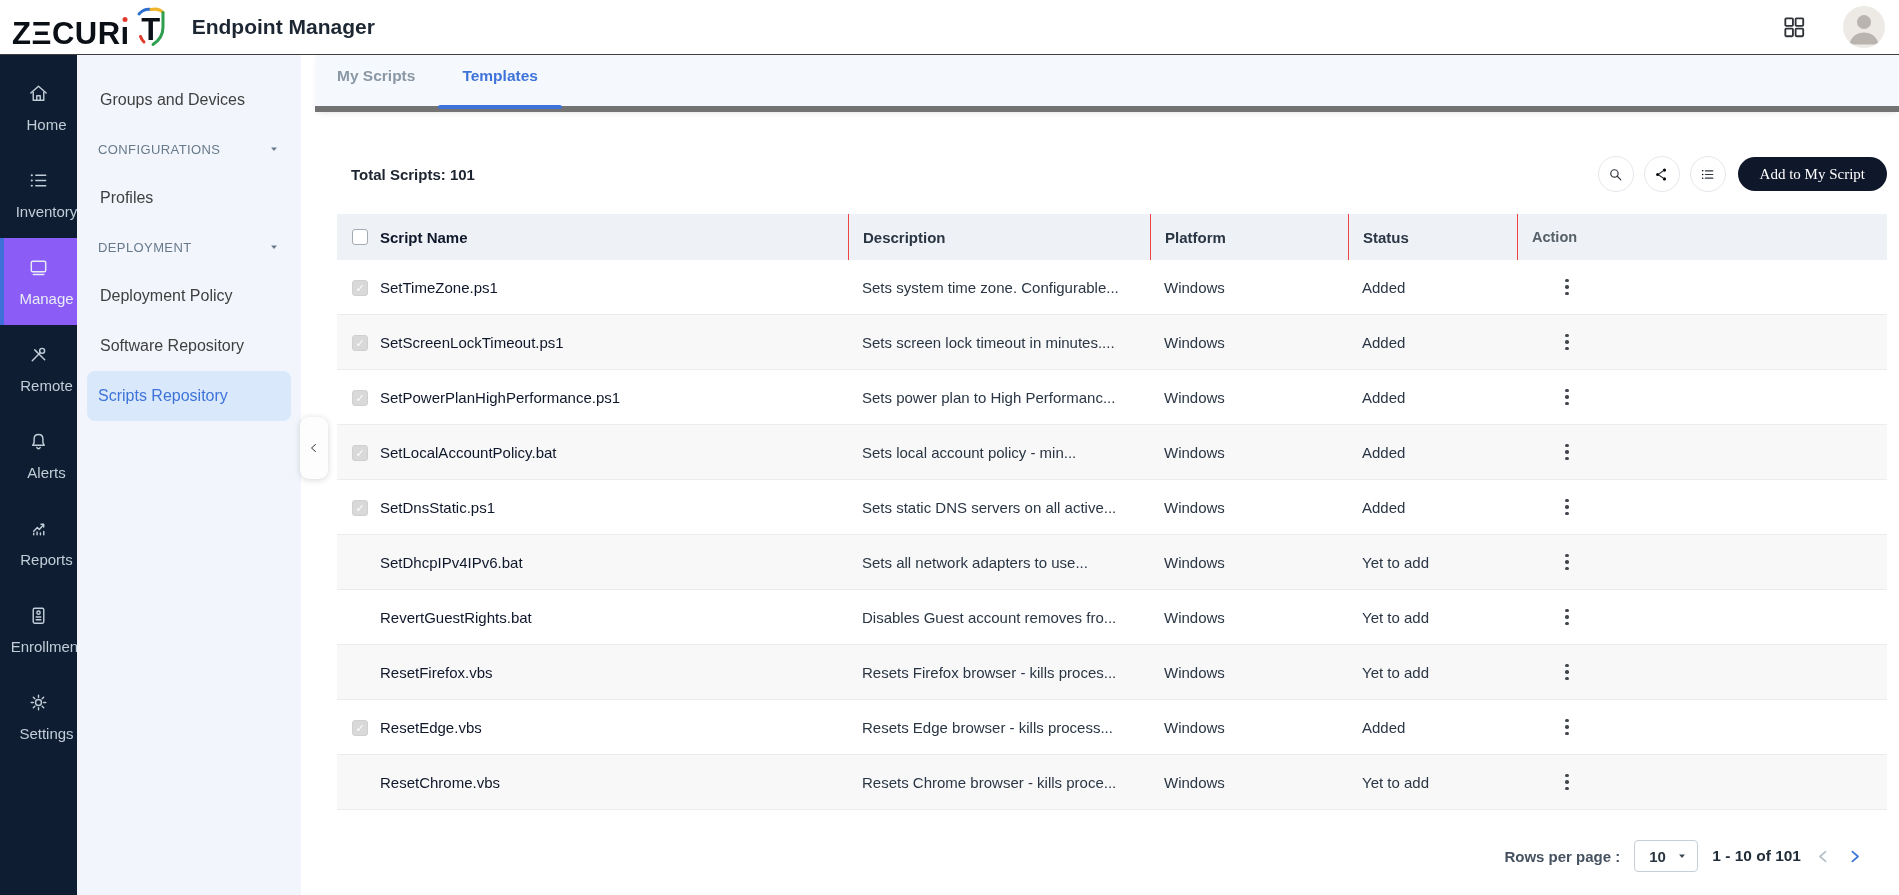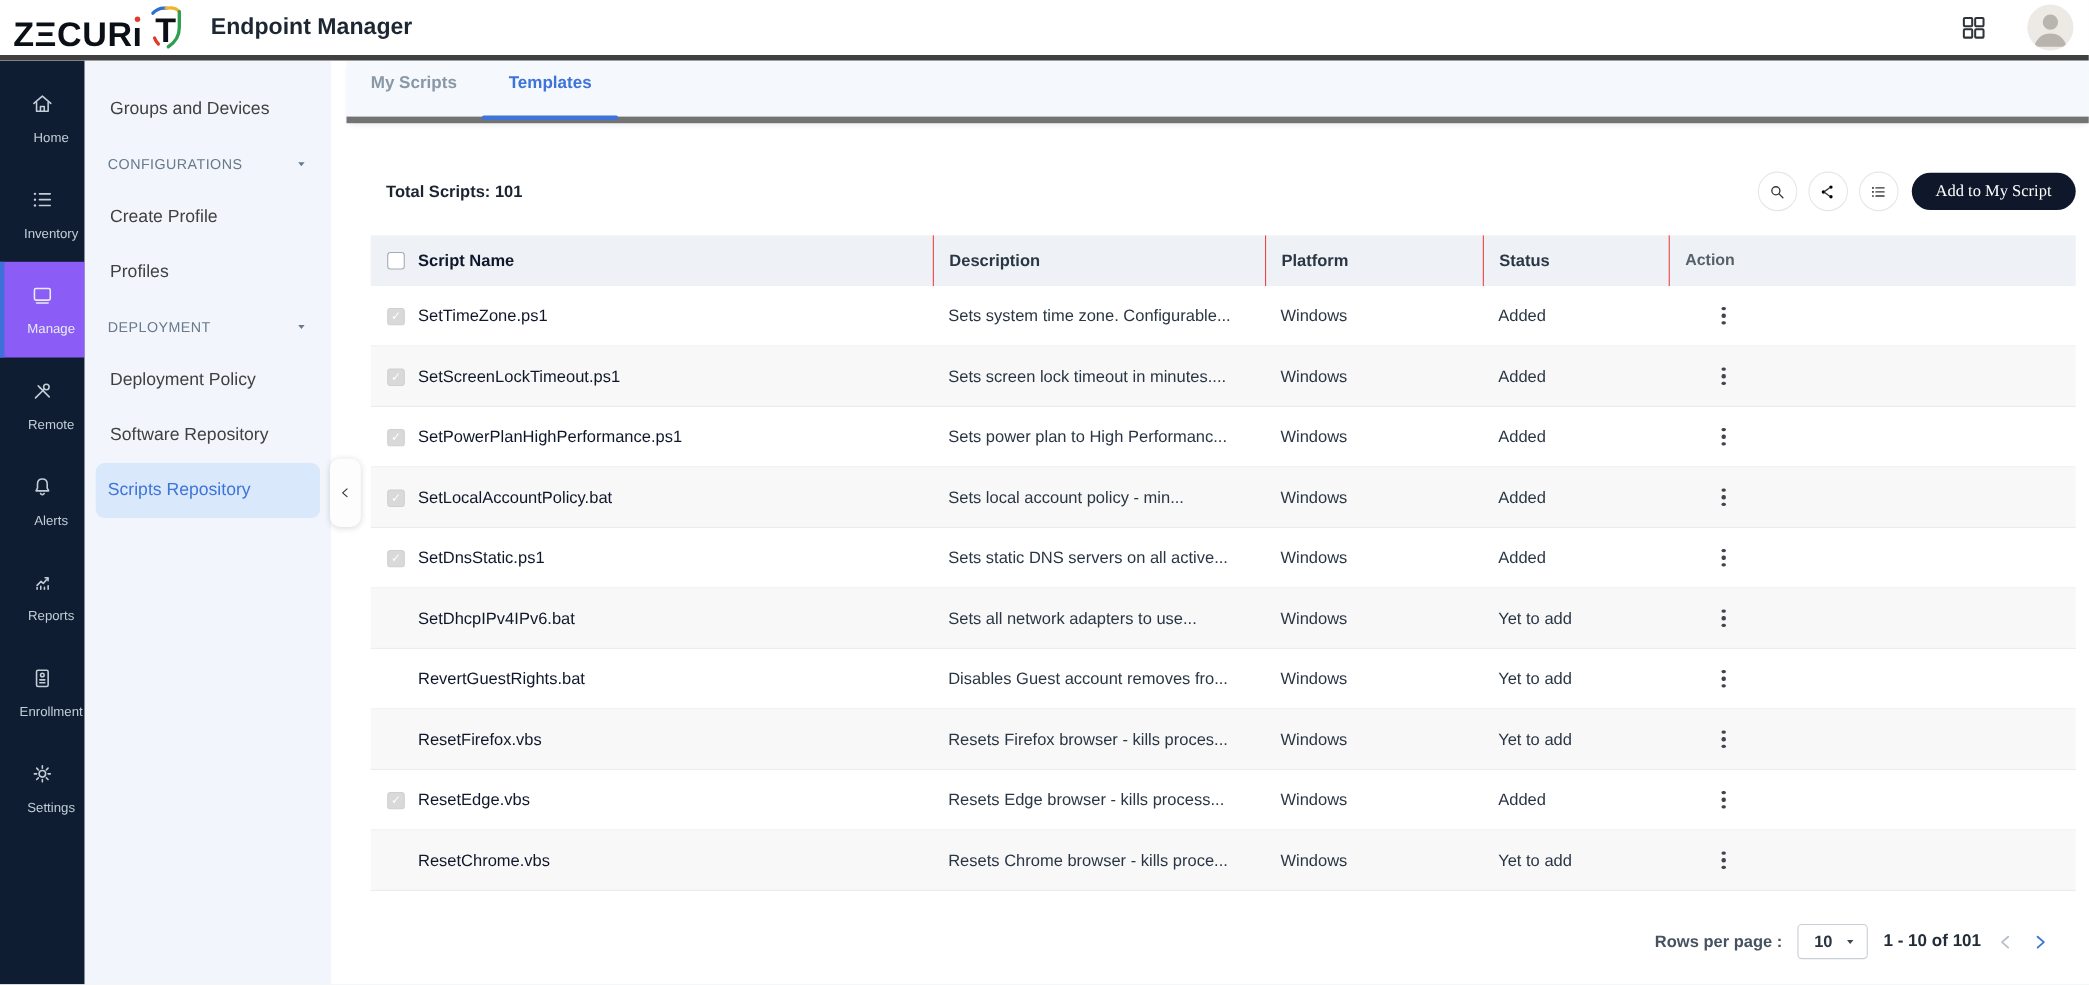--- a/index.html
+++ b/index.html
@@ -4,21 +4,21 @@
 <style>
   * { margin:0; padding:0; box-sizing:border-box; }
   html,body { background:#e9ebee; }
   .app {
     position:relative; width:1899px; height:895px; overflow:hidden;
     background:#fff; font-family:"Liberation Sans", sans-serif;
     -webkit-font-smoothing:antialiased;
   }
   
   .topbar{ height:55px; background:#fff; display:flex; align-items:center;
-    padding:0 14px 0 12px; border-bottom:5px solid #404040; position:relative; z-index:5;}
+    padding:0 14px 0 12px; border-bottom:1px solid #404040; position:relative; z-index:5;}
   .logo{ display:flex; align-items:flex-end; }
   .logo-text{ font-size:31px; font-weight:800; letter-spacing:.5px; color:#0b1017; line-height:1;}
   .logo-i{ position:relative; }
   .logo-i::after{ content:""; position:absolute; top:1px; left:50%; transform:translateX(-50%);
     width:5px; height:5px; border-radius:50%; background:#e23b2e;}
   .logo-shield{ position:relative; width:38px; height:44px; margin-left:2px; display:flex;
     align-items:center; justify-content:center;}
   .logo-shield .t{ font-size:31px; font-weight:800; color:#0b1017; line-height:1; margin-top:4px;}
   .logo-shield svg{ position:absolute; inset:0; }
   .app-title{ font-size:21px; font-weight:700; color:#1d2733; margin-left:22px;}
@@ -27,21 +27,21 @@
     margin-right:34px; cursor:pointer; background:none; border:none;}
   .avatar{ width:42px; height:42px; border-radius:50%; background:#edeae6; overflow:hidden;
     display:flex; align-items:center; justify-content:center; cursor:pointer; border:none;}
   
   .body{ display:flex; height:840px; position:relative; background:#fff;}
   
   .nav{ width:77px; background:#0e1d31; padding-top:9px; flex-shrink:0;}
   .nav-item{ height:87px; display:flex; flex-direction:column; align-items:center;
     justify-content:center; gap:7px; color:#c2cdd8; cursor:pointer;
     border-left:4px solid transparent; padding-right:4px;}
-  .nav-item .nav-label{ font-size:12px;padding-left:16px; }
+  .nav-item .nav-label{ font-size:15px;padding-left:16px; }
   .nav-item svg{ width:23px; height:23px; stroke:currentColor; fill:none;
     stroke-width:1.5; stroke-linecap:round; stroke-linejoin:round;}
   .nav-item.active{ background:#8b5cf6; border-left-color:#3f6fd8; color:#e7edf5;}
   
   .sidebar{ width:224px; background:#f2f6fc; flex-shrink:0; padding-top:20px;}
   .side-link{ height:50px; display:flex; align-items:center; padding:0 10px 0 23px;
     font-size:16px; color:#404040; cursor:pointer;}
   .side-link.active{ margin:0 10px; padding:0 11px; border-radius:8px;
     background:#d9e8fb; color:#3e74d9; justify-content:flex-start;}
   .side-section{ height:48px; display:flex; align-items:center; justify-content:space-between;
@@ -220,23 +220,20 @@
 
     <aside class="sidebar" id="side-menu">
         <div class="side-link">
           <span>Groups and Devices</span>
         </div>
         <div class="side-section">
           <span>CONFIGURATIONS</span>
           <span><svg viewBox="0 0 24 24">
               <path d="M5 8.5h14L12 17Z"></path>
             </svg></span>
-        </div>
-        <div class="side-link">
-          <span>Create Profile</span>
         </div>
         <div class="side-link">
           <span>Profiles</span>
         </div>
         <div class="side-section">
           <span>DEPLOYMENT</span>
           <span><svg viewBox="0 0 24 24">
               <path d="M5 8.5h14L12 17Z"></path>
             </svg></span>
         </div>

